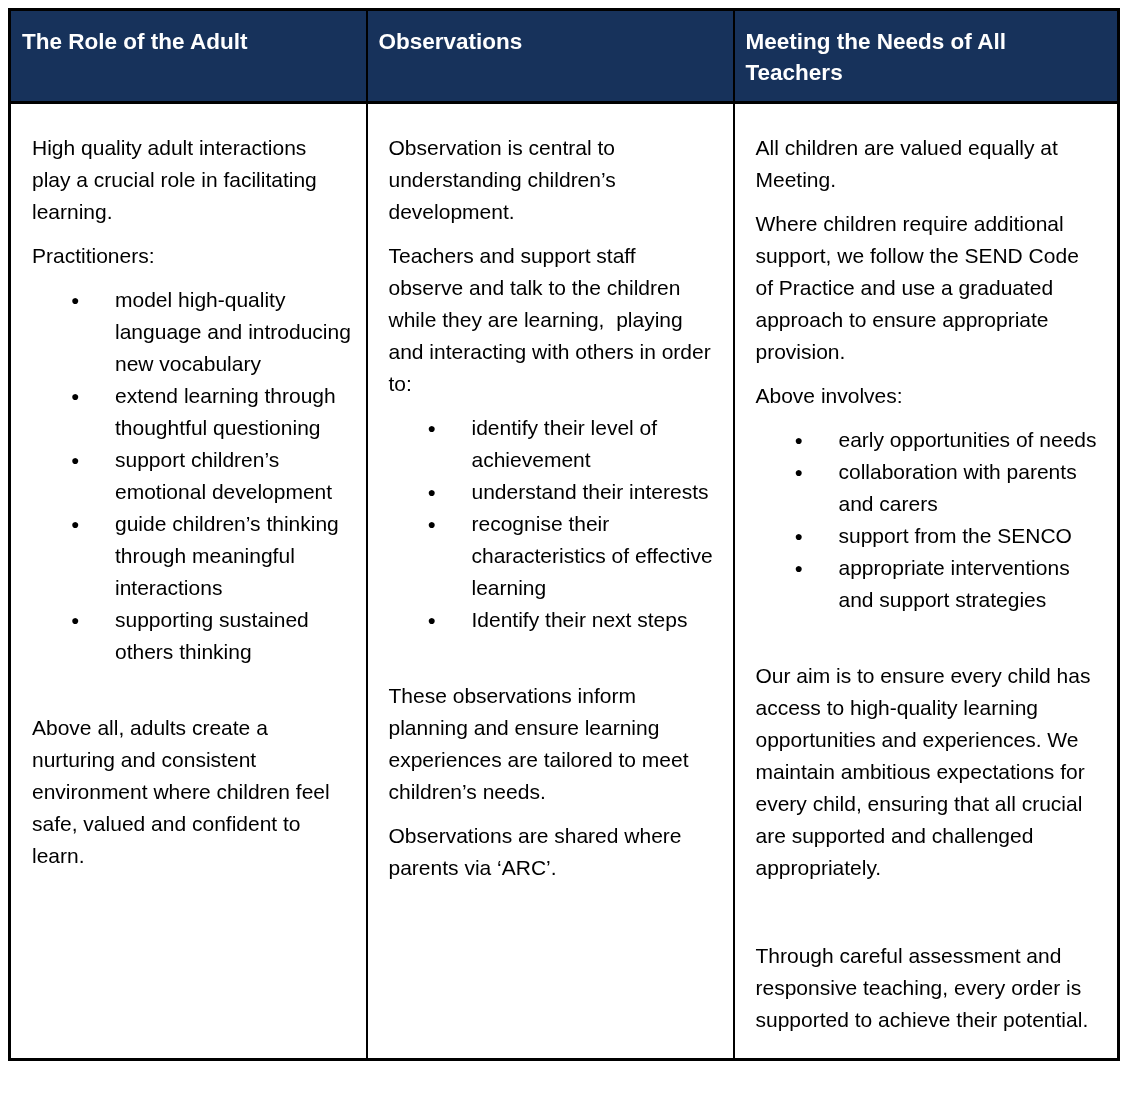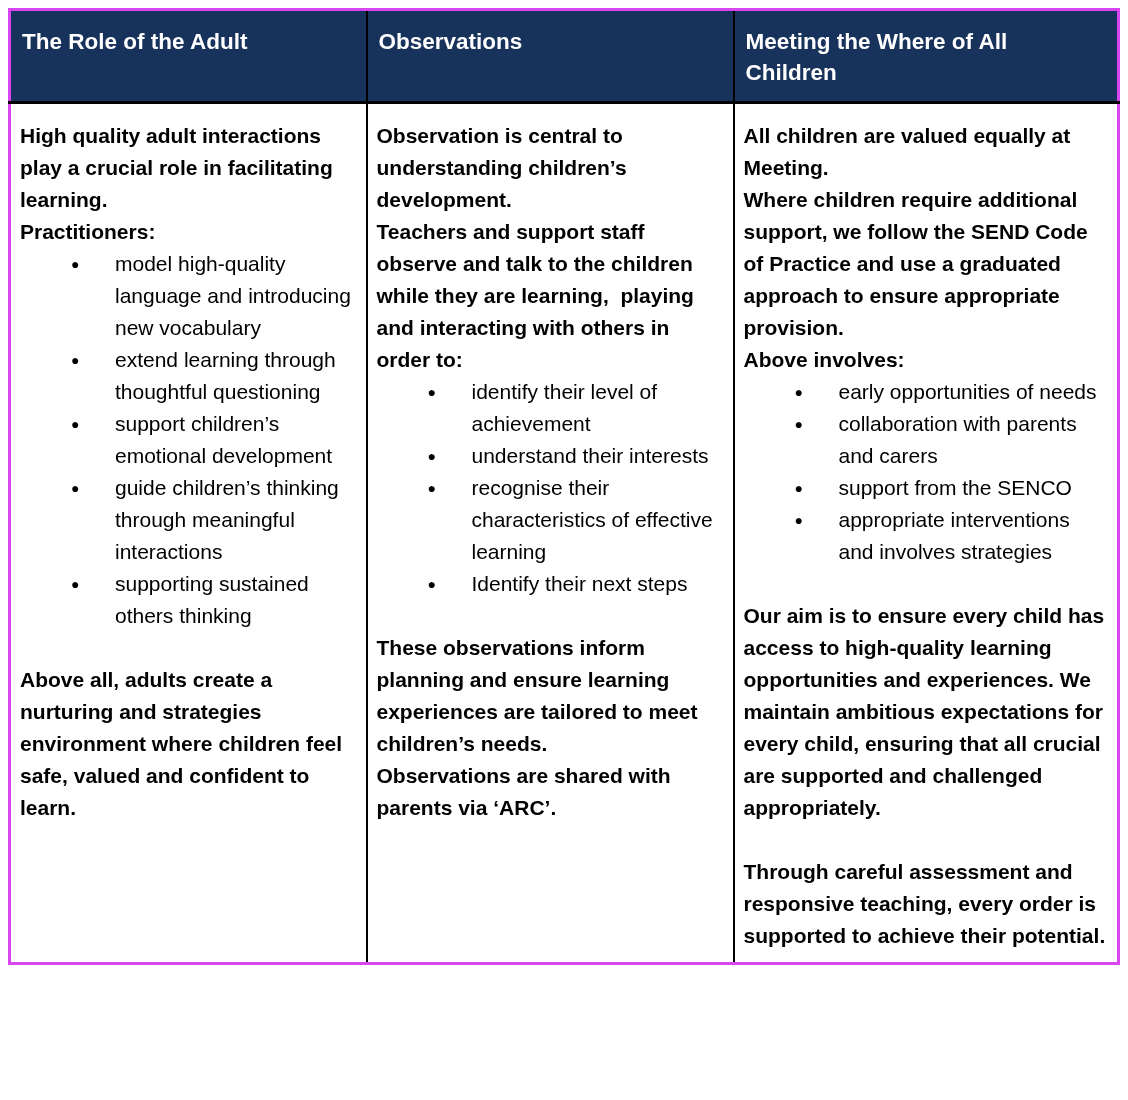--- a/index.html
+++ b/index.html
@@ -17,21 +17,21 @@
     position: relative;
     width: 1128px;
     height: 1100px;
   }
   table.policy {
     border-collapse: collapse;
     table-layout: fixed;
     width: 1109px;
     height: 792px;
     margin: 8px 0 0 8px;
-    border: 3px solid #d946ef;
+    border: 3px solid #000000;
   }
   col.c1 { width: 357px; }
   col.c2 { width: 367px; }
   col.c3 { width: 385px; }
   th.hdr {
     background: #17325B;
     color: #ffffff;
     text-align: left;
     vertical-align: top;
     font-size: 22.5px;
@@ -46,23 +46,22 @@
   th.hdr.wrap-narrow .hdr-text { max-width: 310px; }
   td.body-cell {
     vertical-align: top;
     background: #ffffff;
     border: 2px solid #000000;
     font-size: 21px;
     line-height: 32px;
     padding: 16px 8px 10px 9px;
   }
   .para {
-    margin: 0;
+    margin: 12px;
     white-space: pre-wrap;
-    font-weight: bold;
   }
   .spacer { height: 32px; }
   ul.bullets {
     list-style: none;
     margin: 0;
     padding: 0 0 0 95px;
   }
   ul.bullets li {
     position: relative;
   }
@@ -86,61 +85,61 @@
     </colgroup>
     <thead>
       <tr>
         <th class="hdr">
           <span class="hdr-text">The Role of the Adult</span>
         </th>
         <th class="hdr">
           <span class="hdr-text">Observations</span>
         </th>
         <th class="hdr wrap-narrow">
-          <span class="hdr-text">Meeting the Where of All Children</span>
+          <span class="hdr-text">Meeting the Needs of All Teachers</span>
         </th>
       </tr>
     </thead>
     <tbody>
       <tr>
         <td class="body-cell">
             <div class="para">High quality adult interactions play a crucial role in facilitating learning.</div>
             <div class="para">Practitioners:</div>
             <ul class="bullets">
               <li><span class="bullet">●</span><span class="li-text">model high-quality language and introducing new vocabulary</span></li>
               <li><span class="bullet">●</span><span class="li-text">extend learning through thoughtful questioning</span></li>
               <li><span class="bullet">●</span><span class="li-text">support children’s emotional development</span></li>
               <li><span class="bullet">●</span><span class="li-text">guide children’s thinking through meaningful interactions</span></li>
               <li><span class="bullet">●</span><span class="li-text">supporting sustained others thinking</span></li>
             </ul>
             <div class="spacer"></div>
-            <div class="para">Above all, adults create a nurturing and strategies environment where children feel safe, valued and confident to learn.</div>
+            <div class="para">Above all, adults create a nurturing and consistent environment where children feel safe, valued and confident to learn.</div>
           </td>
         <td class="body-cell">
             <div class="para">Observation is central to understanding children’s development.</div>
             <div class="para">Teachers and support staff observe and talk to the children while they are learning,  playing and interacting with others in order to:</div>
             <ul class="bullets">
               <li><span class="bullet">●</span><span class="li-text">identify their level of achievement</span></li>
               <li><span class="bullet">●</span><span class="li-text">understand their interests</span></li>
               <li><span class="bullet">●</span><span class="li-text">recognise their characteristics of effective learning</span></li>
               <li><span class="bullet">●</span><span class="li-text">Identify their next steps</span></li>
             </ul>
             <div class="spacer"></div>
             <div class="para">These observations inform planning and ensure learning experiences are tailored to meet children’s needs.</div>
-            <div class="para">Observations are shared with parents via ‘ARC’.</div>
+            <div class="para">Observations are shared where parents via ‘ARC’.</div>
           </td>
         <td class="body-cell">
             <div class="para">All children are valued equally at Meeting.</div>
             <div class="para">Where children require additional support, we follow the SEND Code of Practice and use a graduated approach to ensure appropriate provision.</div>
             <div class="para">Above involves:</div>
             <ul class="bullets">
               <li><span class="bullet">●</span><span class="li-text">early opportunities of needs</span></li>
               <li><span class="bullet">●</span><span class="li-text">collaboration with parents and carers</span></li>
               <li><span class="bullet">●</span><span class="li-text">support from the SENCO</span></li>
-              <li><span class="bullet">●</span><span class="li-text">appropriate interventions and involves strategies</span></li>
+              <li><span class="bullet">●</span><span class="li-text">appropriate interventions and support strategies</span></li>
             </ul>
             <div class="spacer"></div>
             <div class="para">Our aim is to ensure every child has access to high-quality learning opportunities and experiences. We maintain ambitious expectations for every child, ensuring that all crucial are supported and challenged appropriately.</div>
             <div class="spacer"></div>
             <div class="para">Through careful assessment and responsive teaching, every order is supported to achieve their potential.</div>
           </td>
       </tr>
     </tbody>
   </table>
 </div>

